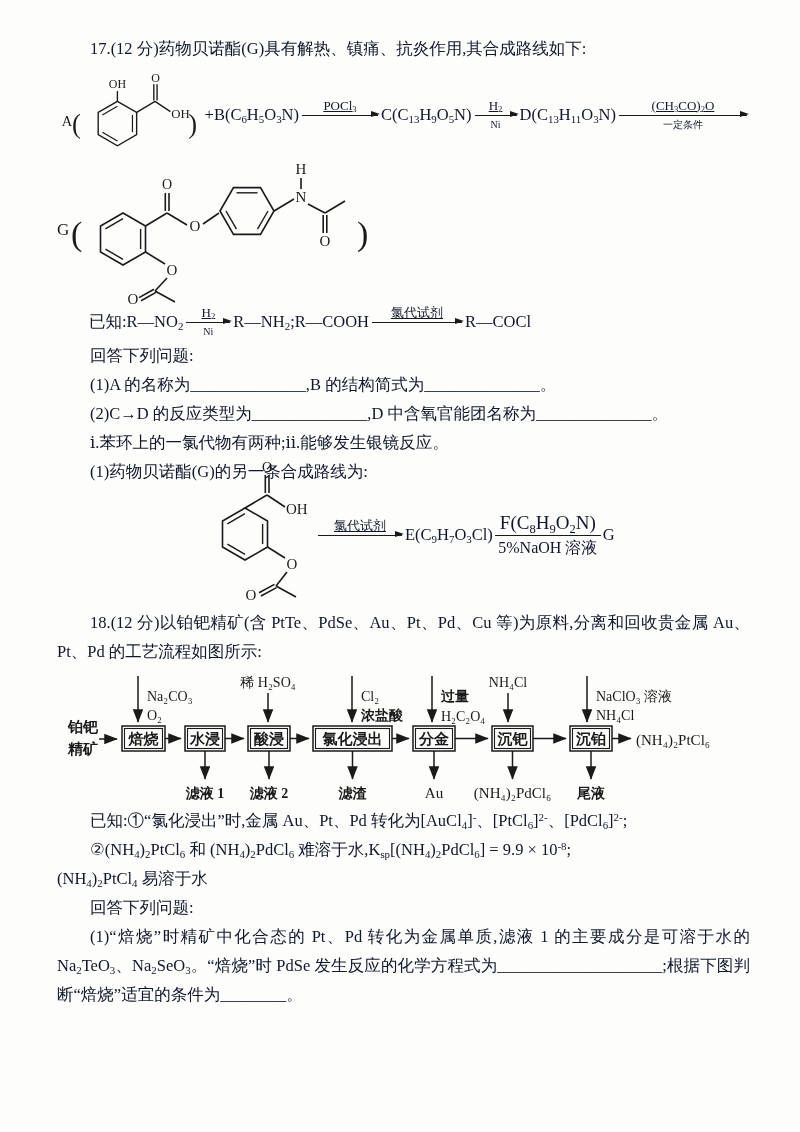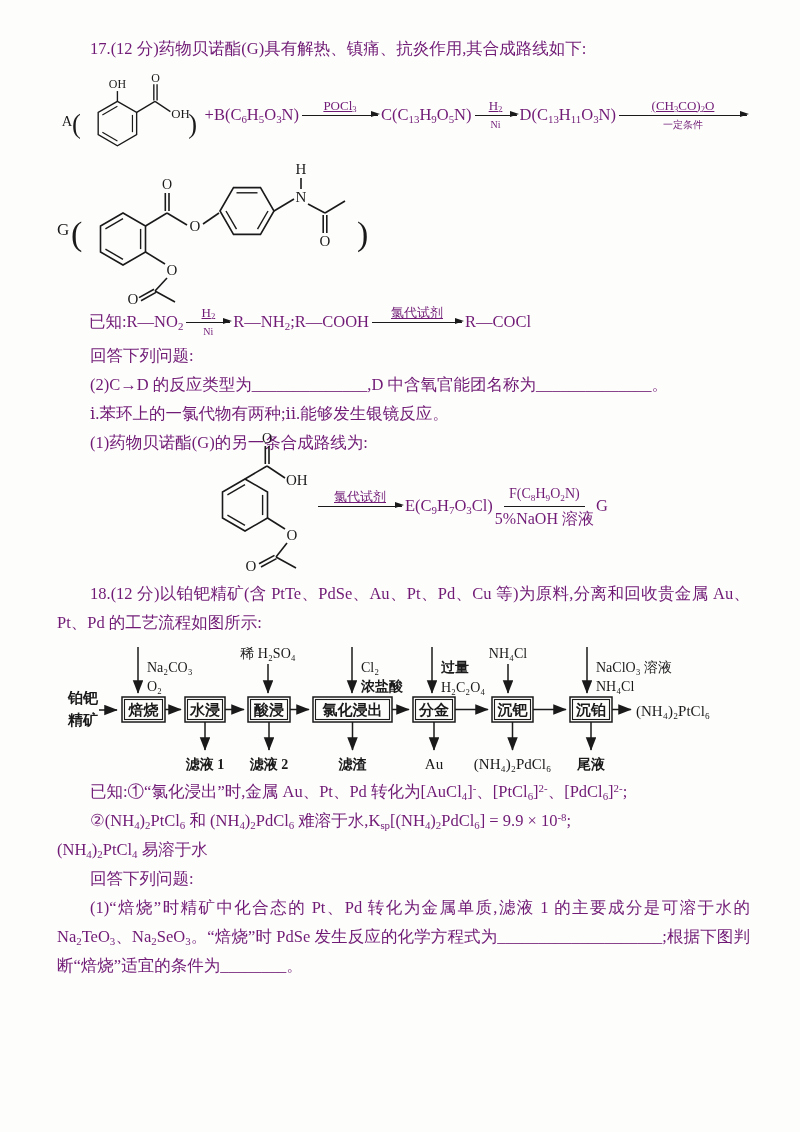--- a/index.html
+++ b/index.html
@@ -1,17 +1,17 @@
 <!DOCTYPE html>
 <html><head>
 <meta charset="utf-8">
 <style>
   html,body{margin:0;padding:0;background:#e8e8e8;}
   .page{
-    width:800px;height:1132px;background:#fdfdfc;color:#701a75;
+    width:800px;height:1132px;background:#fdfdfc;color:#0f172a;
     font-family:"Liberation Serif","DejaVu Serif",serif;
     font-size:16.5px;position:relative;box-sizing:border-box;
     padding:34px 50px 0 57px;margin:0 auto;overflow:hidden;
   }
   p{margin:0;line-height:29px;text-align:justify;}
   .indent{text-indent:2em;}
   .small-indent{text-indent:0.4em;}
   sub{font-size:0.66em;vertical-align:-0.28em;line-height:0;}
   sup{font-size:0.66em;vertical-align:0.5em;line-height:0;}
   .rxnrow{display:flex;flex-wrap:nowrap;align-items:center;white-space:nowrap;}
@@ -20,21 +20,21 @@
   .knownrow{margin-top:-4px;height:38px;margin-left:32px;}
   .fml{white-space:nowrap;text-align:right;}
   .rxnarrow{display:inline-flex;flex-direction:column;align-items:center;margin:0 3px;}
   .rxnarrow .top{font-size:13px;line-height:15px;min-height:16px;padding:0 4px 1px;text-decoration:underline;}
   .rxnarrow .shaft{position:relative;align-self:stretch;height:0;border-top:1.6px solid #1a1a1a;}
   .rxnarrow .shaft::after{content:"";position:absolute;right:-2px;top:-4.6px;
     border-left:9px solid #1a1a1a;border-top:3.8px solid transparent;border-bottom:3.8px solid transparent;}
   .rxnarrow .bot{font-size:10px;line-height:15px;min-height:16px;padding:1px 2px 0;}
   .cnlabel{font-family:inherit;}
   .frac{display:inline-flex;flex-direction:column;align-items:center;margin:0 2px;}
-  .frac .ftop{font-size:14px;line-height:20px;border-bottom:1.6px solid #1a1a1a;padding:0 5px 2px;}
+  .frac .ftop{font-size:19px;line-height:20px;border-bottom:1.6px solid #1a1a1a;padding:0 5px 2px;}
   .frac .fbot{font-size:16px;line-height:20px;padding-top:2px;}
   .gblock{margin-top:-18px;}
   svg{display:block;}
   svg text{font-family:"Liberation Serif","DejaVu Serif",serif;fill:#1a1a1a;}
   .struct line, .struct polyline, .struct polygon{stroke:#1a1a1a;stroke-width:1.6;fill:none;}
   .struct .dbl{stroke-width:1.4;}
   .flow line{stroke:#1a1a1a;stroke-width:1.5;}
   .flow rect{fill:none;stroke:#1a1a1a;}
   .flow .outer{stroke-width:1.5;}
   .flow .inner{stroke-width:1.1;}
@@ -133,20 +133,21 @@
     <span class="fml">R—NH<sub>2</sub>;R—COOH</span>
     <span class="rxnarrow" style="min-width:90px">
       <span class="top cnlabel">氯代试剂</span>
       <span class="shaft"></span>
         <span class="bot"></span>
     </span>
     <span class="fml">R—COCl</span>
   </div>
 
   <p class="indent">回答下列问题:</p>
+  <p class="indent">(1)A 的名称为______________,B 的结构简式为______________。</p>
   <p class="indent">(2)C→D 的反应类型为______________,D 中含氧官能团名称为______________。</p>
   <p class="indent">ⅰ.苯环上的一氯代物有两种;ⅱ.能够发生银镜反应。</p>
   <p class="indent">(1)药物贝诺酯(G)的另一条合成路线为:</p>
 
   <div class="rxnrow scheme2">
     <svg class="struct" width="128" height="146" viewBox="0 0 128 146">
       <polygon points="58,46 80.5,59 80.5,85 58,98 35.5,85 35.5,59"></polygon>
       <line class="dbl" x1="75.6" y1="61.9" x2="75.6" y2="82.1"></line>
       <line class="dbl" x1="58" y1="92.3" x2="40.4" y2="82.1"></line>
       <line class="dbl" x1="40.4" y1="61.9" x2="58" y2="51.7"></line>

